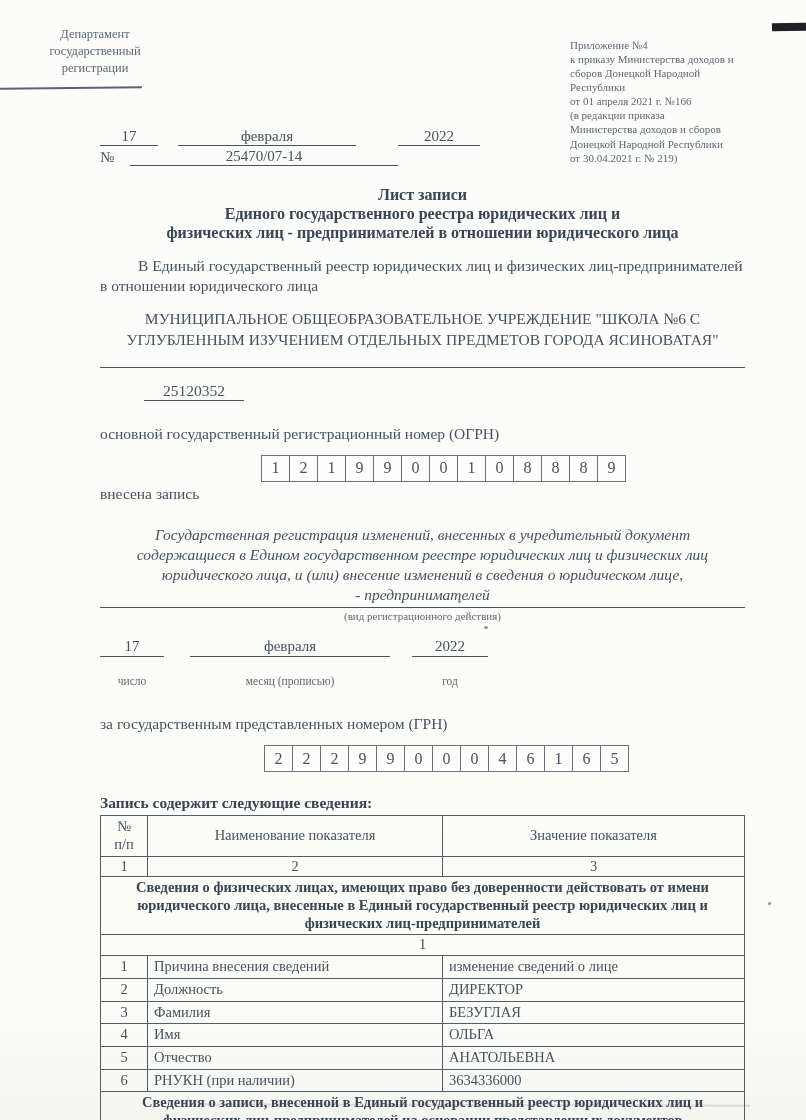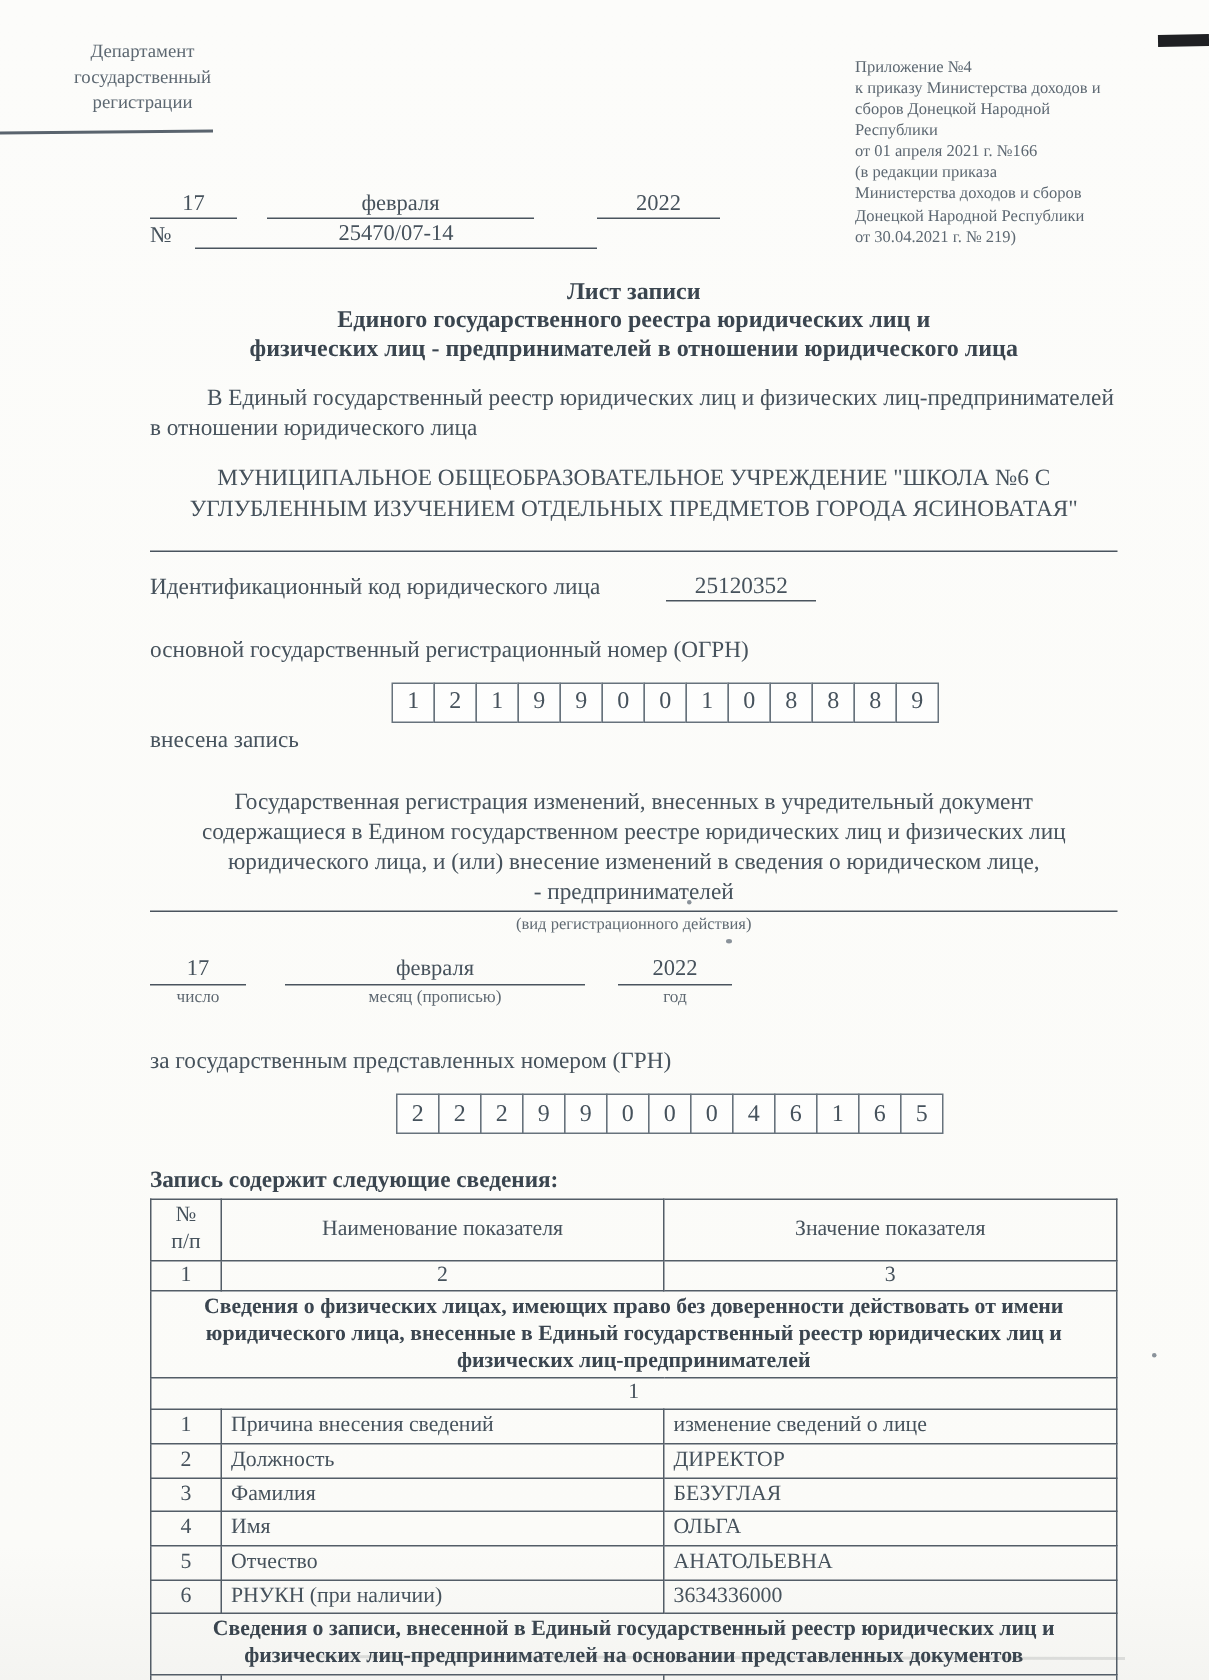--- a/index.html
+++ b/index.html
@@ -43,29 +43,29 @@
   
   .idrow{margin-top:14px;display:flex;align-items:flex-end;font-size:15.5px;}
   .idval{width:100px;margin-left:44px;text-align:center;}
   
   .seclabel{margin-top:24px;font-size:15.5px;}
   .boxrow{display:flex;margin-top:12px;}
   .boxrow .d{width:27px;height:25px;border:1px solid #67727c;margin-left:-1px;
     display:flex;align-items:center;justify-content:center;font-size:16px;background:rgba(255,255,255,.6);}
   .note{margin-top:3px;font-size:15.5px;}
   
-  .action{margin-top:22px;text-align:center;font-size:15.5px;line-height:1.3;border-bottom:1.5px solid #4a545e;padding-bottom:2px;}
+  .action{margin-top:22px;text-align:center;font-size:15.5px;line-height:1.3;border-bottom:1.5px solid #4a545e;padding-bottom:2px;font-style:italic;}
   
   .rdate{margin-top:16px;display:flex;font-size:15px;}
   .rcell{text-align:center;}
   .rd1{width:64px;}
   .rd2{width:200px;margin-left:26px;}
   .rd3{width:76px;margin-left:22px;}
   .rcell .v{border-bottom:1.5px solid #4a545e;padding-bottom:1px;}
-  .rcell .lab{font-size:11.5px;color:#5f6972;margin-top:2px;}
+  .rcell .lab{font-size:11.5px;color:#5f6972;margin-top:18px;}
   
   .tintro{margin-top:22px;font-weight:bold;font-size:15.5px;color:#3a454f;}
   table.rec{border-collapse:collapse;margin-top:3px;width:645px;font-size:14.5px;}
   table.rec td{border:1.5px solid #535d67;padding:2px 6px;vertical-align:middle;line-height:1.22;}
   td.c{text-align:center;}
   td.head{text-align:center;line-height:1.15;padding:4px 6px;}
   tr.numline td{padding:1px 6px;}
   td.sect{font-weight:bold;text-align:center;color:#3a454f;padding:3px 10px;line-height:1.25;}
   .w1{width:34px;}
   .w2{width:282px;}
@@ -122,21 +122,20 @@
     </div>
 
     <div class="intro">В Единый государственный реестр юридических лиц и физических лиц-предпринимателей в отношении юридического лица</div>
 
     <div class="org">
       <div>МУНИЦИПАЛЬНОЕ ОБЩЕОБРАЗОВАТЕЛЬНОЕ УЧРЕЖДЕНИЕ "ШКОЛА №6 С</div>
       <div class="l2">УГЛУБЛЕННЫМ ИЗУЧЕНИЕМ ОТДЕЛЬНЫХ ПРЕДМЕТОВ ГОРОДА ЯСИНОВАТАЯ"</div>
     </div>
 
     <div class="idrow">
-      <div>Идентификационный код юридического лица</div>
       <div class="idval u">25120352</div>
     </div>
 
     <div class="seclabel">основной государственный регистрационный номер (ОГРН)</div>
     <div class="boxrow" style="margin-left:162px;">
       <div class="d">1</div>
       <div class="d">2</div>
       <div class="d">1</div>
       <div class="d">9</div>
       <div class="d">9</div>

